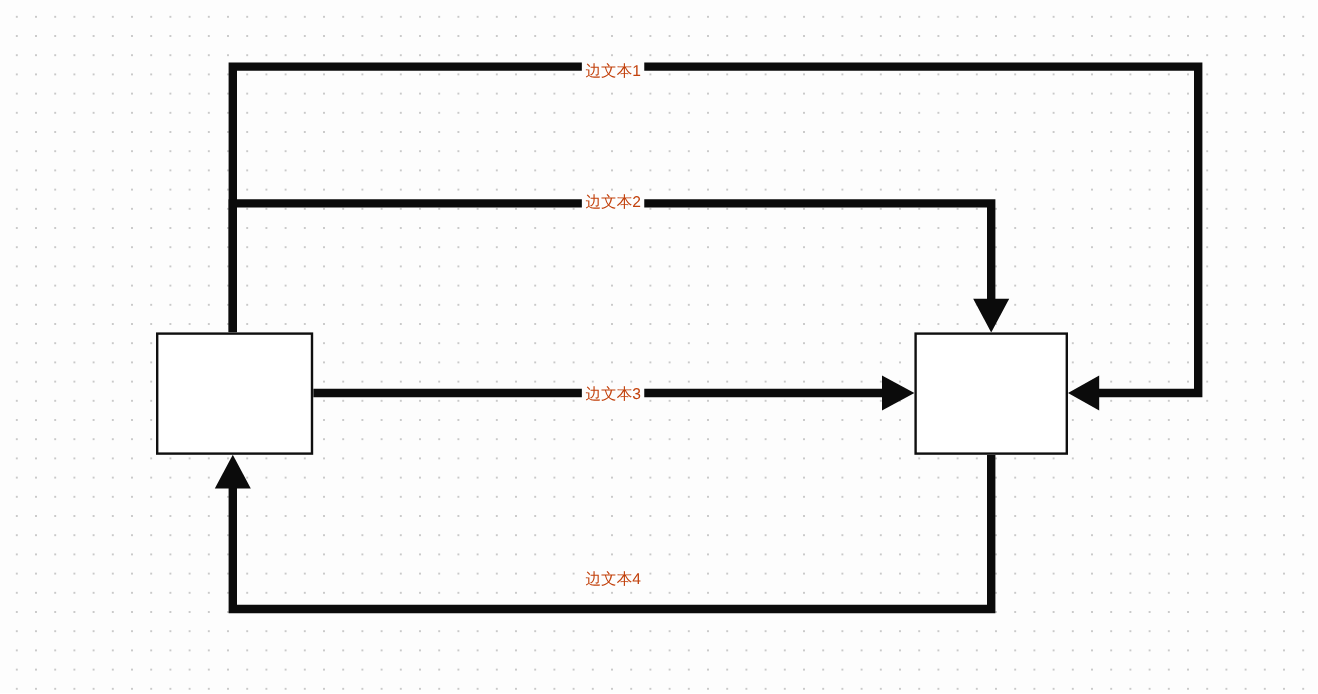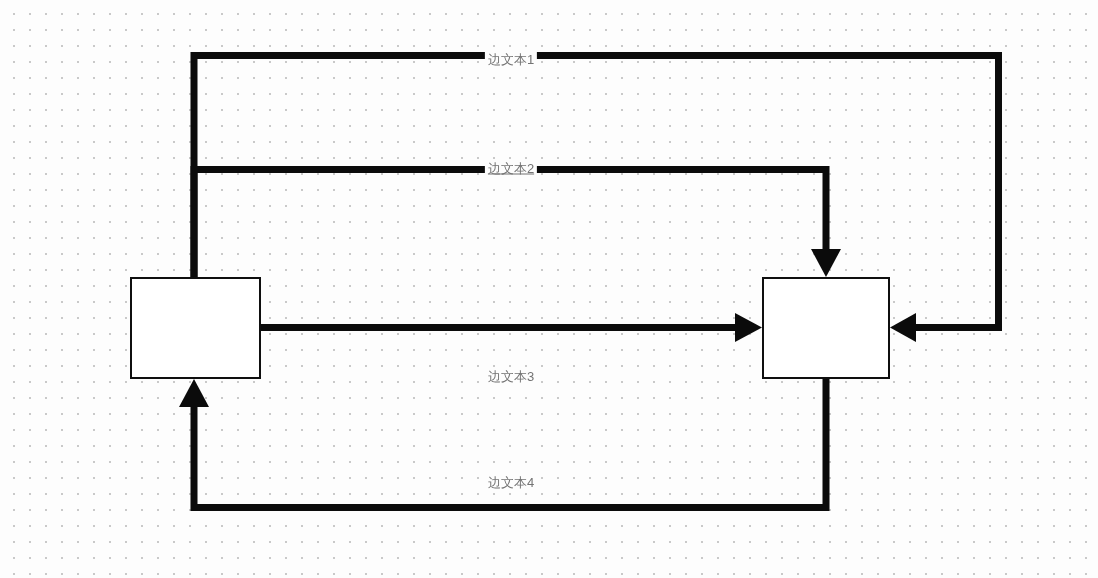--- a/index.html
+++ b/index.html
@@ -30,21 +30,21 @@
     position: absolute;
     background: #ffffff;
     border: 2px solid #0f0f0f;
     box-sizing: border-box;
     z-index: 5;
   }
   .edge-label {
     position: absolute;
     z-index: 8;
     background: #fdfdfd;
-    color: #737373;
+    color: #c2410c;
     font-size: 13px;
     line-height: 15px;
     letter-spacing: 0px;
     white-space: nowrap;
     padding: 1px 3px 1px 3px;
     transform: translate(-50%, -50%);
     font-family: "Liberation Sans", "DejaVu Sans", sans-serif;
   }
 </style>
 </head>
@@ -78,19 +78,19 @@
   <div class="node" style="left:130px; top:277px; width:131px; height:102px;">
     <span></span>
   </div>
 
   <div class="node" style="left:762px; top:277px; width:128px; height:102px;">
     <span></span>
   </div>
 
   <div class="edge-label" style="left:511px; top:59px;">边文本1</div>
 
-  <div class="edge-label" style="left:511px; top:168px;text-decoration:underline;">边文本2</div>
+  <div class="edge-label" style="left:511px; top:168px;">边文本2</div>
 
-  <div class="edge-label" style="left:511px; top:328px;margin-top:48px;">边文本3</div>
+  <div class="edge-label" style="left:511px; top:328px;">边文本3</div>
 
   <div class="edge-label" style="left:511px; top:482px;">边文本4</div>
 
 </div>
 
 </body></html>

